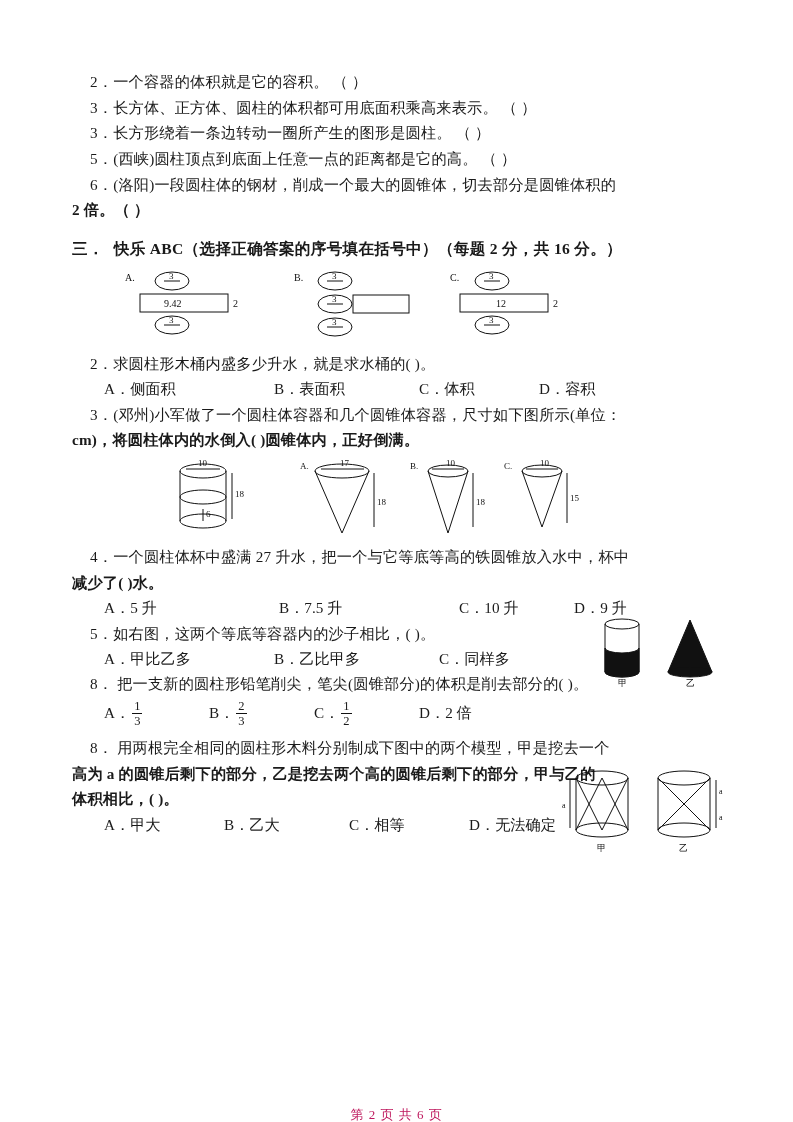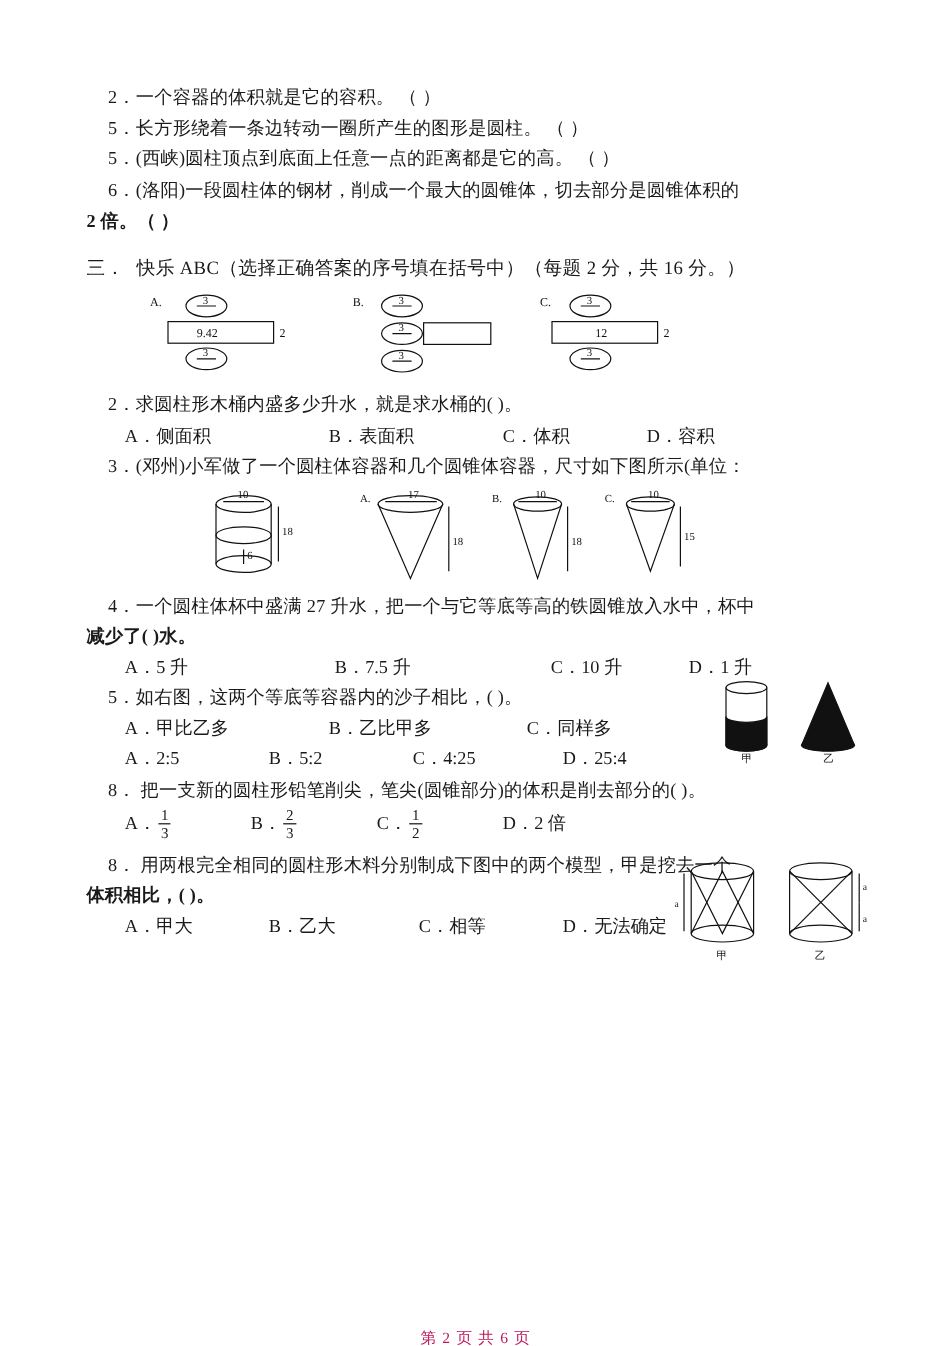--- a/index.html
+++ b/index.html
@@ -29,21 +29,21 @@
   .line {
     font-size: 15.2px;
     line-height: 1.62;
     margin: 0 0 1px 0;
     letter-spacing: 0.2px;
   }
   .indent1 { text-indent: 0; padding-left: 18px; }
   .indent0 { padding-left: 0; font-weight: bold; }
   .sec-head {
     font-size: 15.6px;
-    font-weight: normal;
+    font-weight: bold;
     margin: 16px 0 8px 0;
     padding-left: 0;
     letter-spacing: 0.3px;
   }
   .sec-head .lbl { margin-right: 10px; }
   .opts {
     font-size: 15.2px;
     line-height: 1.6;
     padding-left: 32px;
     margin: 1px 0;
@@ -76,21 +76,22 @@
   .frac .num { display: block; padding: 0 2px; }
   .frac .den { display: block; border-top: 1px solid #111; padding: 0 2px; }
 </style>
 </head>
 <body>
 
 <div class="page">
   <div class="content">
 
     <div class="line indent1">2．一个容器的体积就是它的容积。                      （    ）</div>
-    <div class="line indent1">5．长方形绕着一条边转动一圈所产生的图形是圆柱。        （    ）</div>
+    <div class="line indent1">3．长方体、正方体、圆柱的体积都可用底面积乘高来表示。    （    ）</div>
+    <div class="line indent1">3．长方形绕着一条边转动一圈所产生的图形是圆柱。        （    ）</div>
     <div class="line indent1">5．(西峡)圆柱顶点到底面上任意一点的距离都是它的高。         （    ）</div>
     <div class="line indent1">6．(洛阳)一段圆柱体的钢材，削成一个最大的圆锥体，切去部分是圆锥体积的</div>
     <div class="line indent0">2 倍。（    ）</div>
 
     <div class="sec-head">
       <span class="lbl">三．</span><span>快乐 ABC（选择正确答案的序号填在括号中）（每题 2 分，共 16 分。）</span>
     </div>
 
 
     <div class="fig-wrap" style="height:78px; margin-top:6px;">
@@ -135,20 +136,21 @@
     </div>
 
     <div class="gap-sm"></div>
 
     <div class="line indent1">2．求圆柱形木桶内盛多少升水，就是求水桶的(        )。</div>
     <div class="opts">
       <span class="op" style="width:170px">A．侧面积</span><span class="op" style="width:145px">B．表面积</span><span class="op" style="width:120px">C．体积</span><span class="op">D．容积</span>
     </div>
 
     <div class="line indent1">3．(邓州)小军做了一个圆柱体容器和几个圆锥体容器，尺寸如下图所示(单位：</div>
+    <div class="line indent0">cm)，将圆柱体内的水倒入(        )圆锥体内，正好倒满。</div>
 
     <div class="fig-wrap" style="height:82px; margin-top:4px;">
       <svg class="figure" width="650" height="82" viewBox="0 0 650 82" xmlns="http://www.w3.org/2000/svg">
         <g stroke="#111" fill="none" stroke-width="1" font-family="Liberation Serif, serif" font-size="9">
 
           <text x="126" y="9" stroke="none" fill="#111" font-size="9">10</text>
           <line x1="114" y1="12" x2="148" y2="12"></line>
           <ellipse cx="131" cy="14" rx="23" ry="7"></ellipse>
           <path d="M108 14 L108 64"></path>
           <path d="M154 14 L154 64"></path>
@@ -184,21 +186,21 @@
           <text x="498" y="44" stroke="none" fill="#111" font-size="9">15</text>
         </g>
       </svg>
     </div>
 
     <div class="gap-sm"></div>
 
     <div class="line indent1">4．一个圆柱体杯中盛满 27 升水，把一个与它等底等高的铁圆锥放入水中，杯中</div>
     <div class="line indent0">减少了(      )水。</div>
     <div class="opts">
-      <span class="op" style="width:175px">A．5 升</span><span class="op" style="width:180px">B．7.5   升</span><span class="op" style="width:115px">C．10   升</span><span class="op">D．1 升</span>
+      <span class="op" style="width:175px">A．5 升</span><span class="op" style="width:180px">B．7.5   升</span><span class="op" style="width:115px">C．10   升</span><span class="op">D．9 升</span>
     </div>
 
     <div class="line indent1">5．如右图，这两个等底等容器内的沙子相比，(        )。</div>
     <div class="opts">
       <span class="op" style="width:170px">A．甲比乙多</span><span class="op" style="width:165px">B．乙比甲多</span><span class="op">C．同样多</span>
     </div>
 
     <div class="fig-wrap" style="position:absolute; right:-8px; margin-top:-58px; width:140px; height:80px;">
       <svg width="140" height="80" viewBox="0 0 140 80" xmlns="http://www.w3.org/2000/svg">
         <g stroke="#111" fill="none" stroke-width="1" font-family="Liberation Serif, serif" font-size="8">
@@ -208,32 +210,30 @@
           <ellipse cx="32" cy="58" rx="17" ry="5"></ellipse>
           <path d="M15 34 L15 58 A17 5 0 0 0 49 58 L49 34 A17 5 0 0 1 15 34 Z" fill="#111" stroke="#111"></path>
           <text x="28" y="72" stroke="none" fill="#111" font-size="9">甲</text>
           <path d="M78 58 L100 6 L122 58 Z" fill="#111" stroke="#111"></path>
           <ellipse cx="100" cy="58" rx="22" ry="5" fill="#111" stroke="#111"></ellipse>
           <text x="96" y="72" stroke="none" fill="#111" font-size="9">乙</text>
         </g>
       </svg>
     </div>
 
-    <div class="opts">
-      <span class="op" style="width:120px">A．2:5</span><span class="op" style="width:120px">B．5:2</span><span class="op" style="width:125px">C．4:25</span><span class="op">D．25:4</span>
-    </div>
 
     <div class="line indent1">8．  把一支新的圆柱形铅笔削尖，笔尖(圆锥部分)的体积是削去部分的(       )。</div>
     <div class="opts" style="line-height:2.0;">
       <span class="op" style="width:105px"><span>A．</span><span class="frac"><span class="num">1</span><span class="den">3</span></span></span><span class="op" style="width:105px"><span>B．</span><span class="frac"><span class="num">2</span><span class="den">3</span></span></span><span class="op" style="width:105px"><span>C．</span><span class="frac"><span class="num">1</span><span class="den">2</span></span></span><span class="op">D．2 倍</span>
     </div>
 
     <div class="gap-sm"></div>
 
     <div class="line indent1">8．  用两根完全相同的圆柱形木料分别制成下图中的两个模型，甲是挖去一个</div>
+    <div class="line indent0">高为 a  的圆锥后剩下的部分，乙是挖去两个高的圆锥后剩下的部分，甲与乙的</div>
     <div class="line indent0">体积相比，(       )。</div>
     <div class="opts">
       <span class="op" style="width:120px">A．甲大</span><span class="op" style="width:125px">B．乙大</span><span class="op" style="width:120px">C．相等</span><span class="op">D．无法确定</span>
     </div>
 
     <div class="fig-wrap" style="position:absolute; right:-10px; margin-top:-72px; width:170px; height:92px;">
       <svg width="170" height="92" viewBox="0 0 170 92" xmlns="http://www.w3.org/2000/svg">
         <g stroke="#111" fill="none" stroke-width="1" font-family="Liberation Serif, serif" font-size="8">
 
           <ellipse cx="40" cy="12" rx="26" ry="7"></ellipse>

